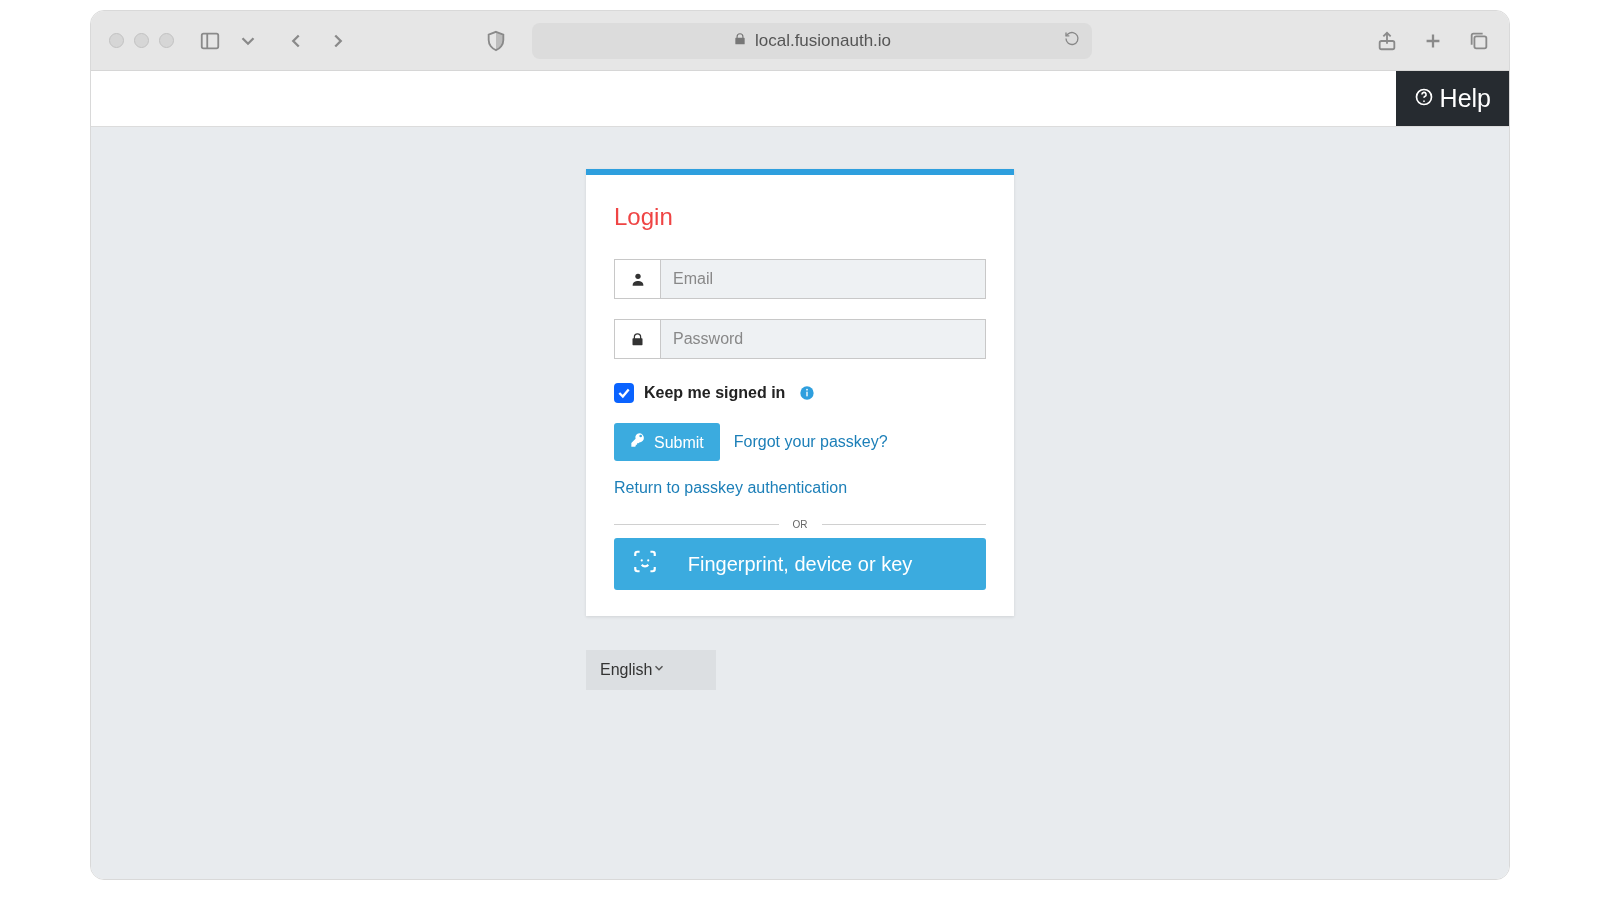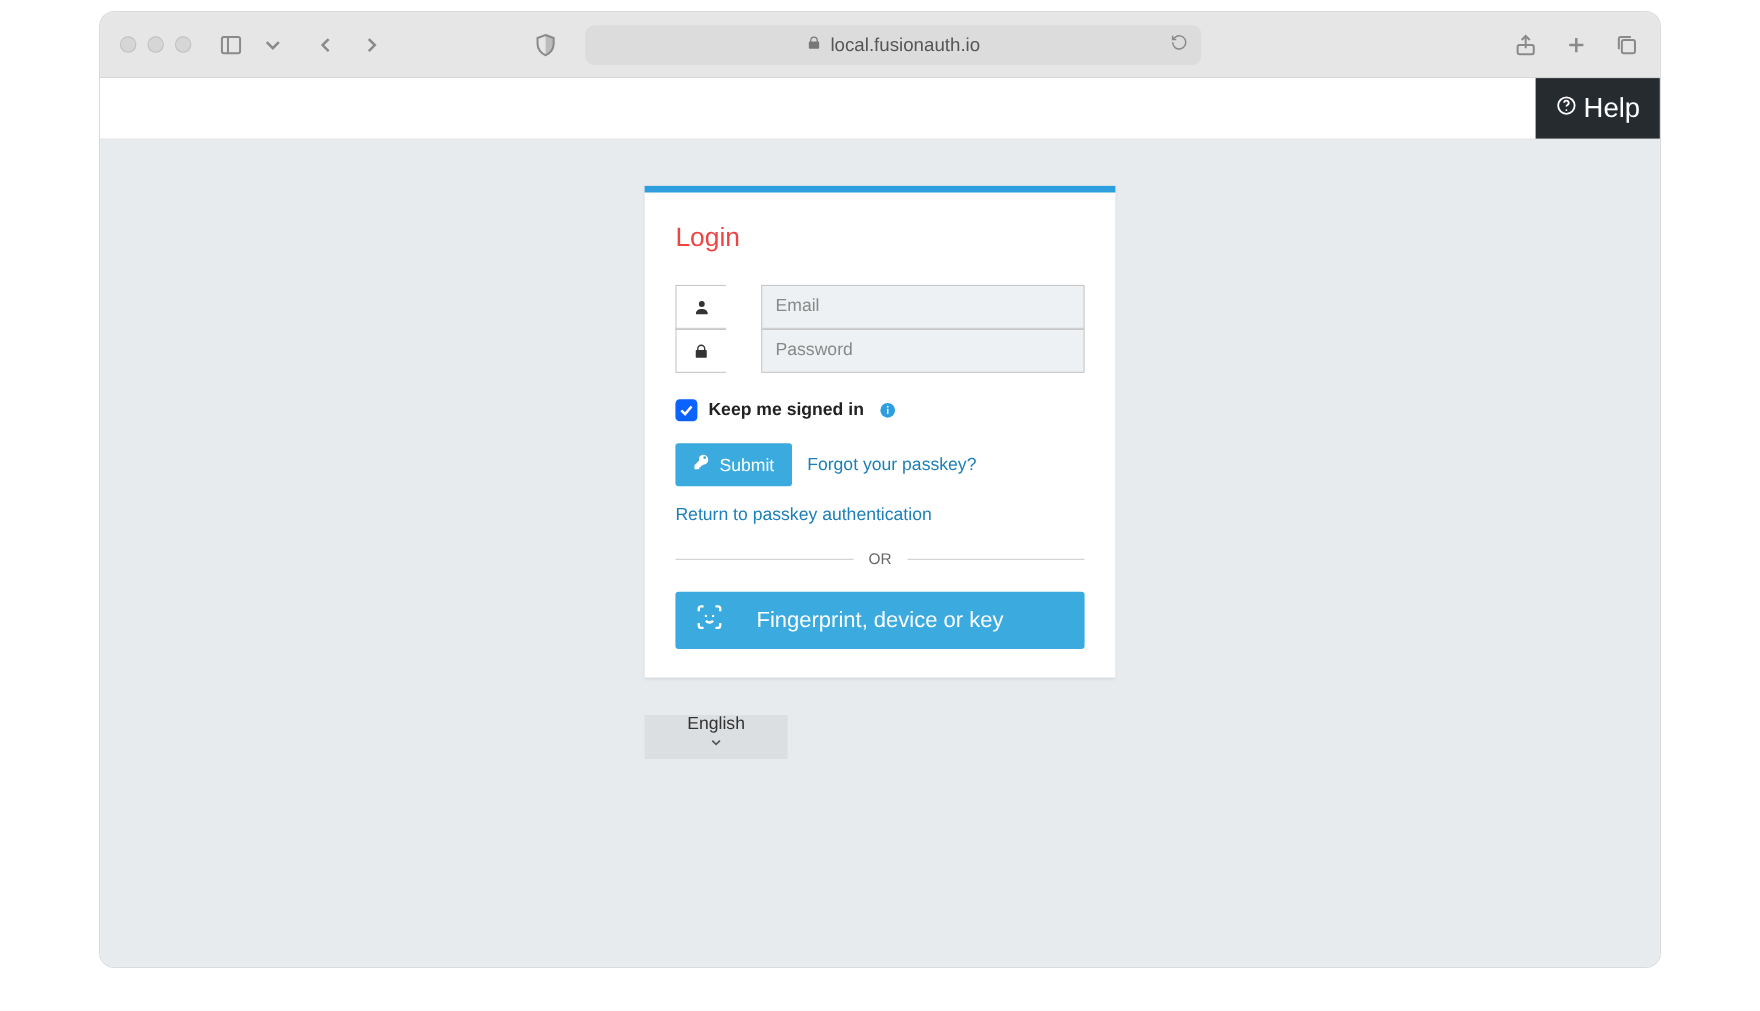--- a/index.html
+++ b/index.html
@@ -99,21 +99,21 @@
     }
     .panel-body { padding: 28px 28px 26px 28px; }
     .login-title {
       font-size: 24px;
       color: #ef4444;
       font-weight: 400;
       margin-bottom: 28px;
     }
     .input-group {
       display: flex;
-      gap: 32px;
+      margin-bottom: 20px;
     }
     .input-addon {
       width: 46px;
       border: 1px solid #c8c8c8;
       border-right: none;
       background: #fff;
       display: flex; align-items: center; justify-content: center;
       color: #444;
     }
     .input-field {
@@ -144,21 +144,21 @@
       color: #fff;
       border: none;
       padding: 9px 16px;
       font-size: 16px;
       border-radius: 3px;
       display: flex; align-items: flex-end; gap: 8px;
       cursor: pointer;
     }
     .link { color: #1c7fb8; font-size: 16px; text-decoration: none; cursor: pointer; }
     .return-link { display: block; margin-bottom: 22px; }
-    .or-row { display: flex; align-items: center; gap: 14px; color: #666; font-size: 14px; margin-bottom: 22px; }
+    .or-row { display: flex; align-items: center; gap: 14px; color: #666; font-size: 10px; margin-bottom: 8px; }
     .or-row .line { flex: 1; height: 1px; background: #d0d0d0; }
     .passkey-button {
       width: 100%;
       background: #3babdf;
       color: #fff;
       border: none;
       height: 52px;
       border-radius: 3px;
       font-size: 20px;
       display: flex; align-items: center; justify-content: center;
@@ -170,21 +170,20 @@
       margin-top: 34px;
       width: 130px; height: 40px;
       background: #dcdfe2;
       border: none;
       display: flex; align-items: center; 
       padding: 0 14px;
       font-size: 16px; color: #333;
       cursor: pointer;
       align-self: flex-start;
       margin-left: calc(50% - 214px);
-      flex-direction: column;
     }
   </style>
 </head>
 <body>
 
 <div class="outer-frame">
 
   <div class="browser-chrome">
     <div class="traffic-lights">
       <div class="traffic-dot"></div>

